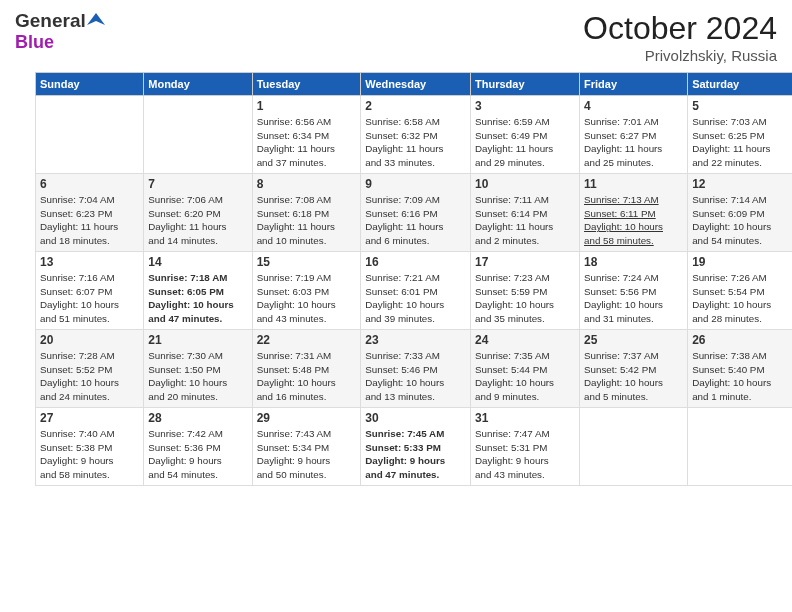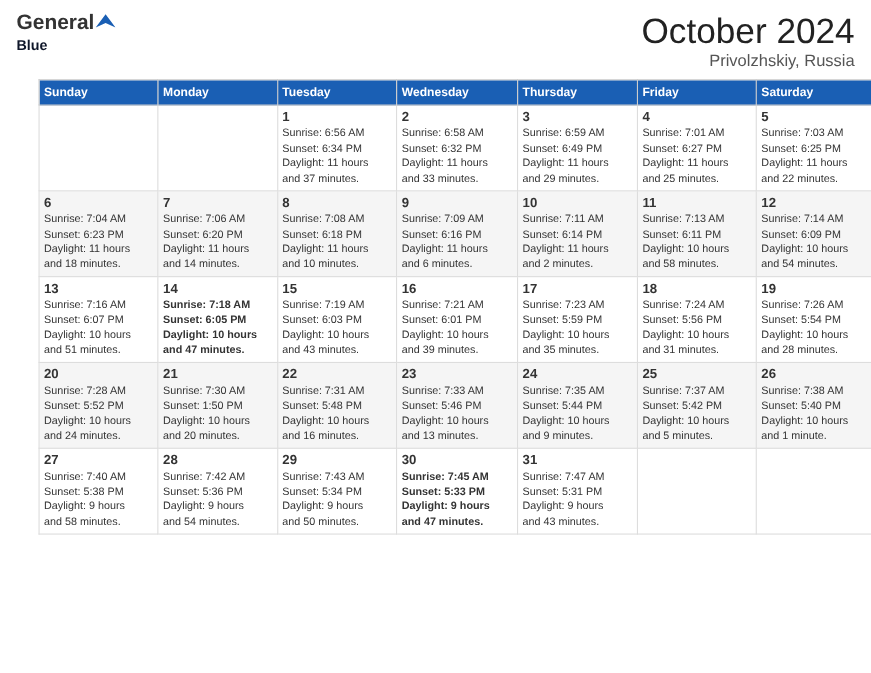--- a/index.html
+++ b/index.html
@@ -92,21 +92,21 @@
 <div class="page">
   <div class="header">
     <div class="logo">
       <div class="logo-row">
         <span style="font-size:19px;font-weight:bold;color:#333;">General</span>
         <svg width="18" height="18" viewBox="0 0 18 18" style="margin-left:1px;margin-top:-2px;">
           <polygon points="9,2 18,14 9,10 0,14" fill="#1a5fb4"></polygon>
         </svg>
       </div>
       <div>
-        <span style="font-size:13px;font-weight:bold;color:#0f172a;">Blue</span>
+        <span style="font-size:18px;font-weight:bold;color:#a21caf;">Blue</span>
       </div>
     </div>
     <div class="title-block">
       <div class="title-month">October 2024</div>
       <div class="title-location">Privolzhskiy, Russia</div>
     </div>
   </div>
 
   <table class="calendar">
     <thead>
@@ -191,21 +191,21 @@
           </td>
           <td>
             <span class="day-number">10</span>
             <div class="cell-info" style="white-space: pre-line;">Sunrise: 7:11 AM
 Sunset: 6:14 PM
 Daylight: 11 hours
 and 2 minutes.</div>
           </td>
           <td>
             <span class="day-number">11</span>
-            <div class="cell-info" style="white-space: pre-line;">Sunrise: 7:13 AM
+            <div class="cell-info" style="white-space: pre-line; text-decoration: underline;">Sunrise: 7:13 AM
 Sunset: 6:11 PM
 Daylight: 10 hours
 and 58 minutes.</div>
           </td>
           <td>
             <span class="day-number">12</span>
             <div class="cell-info" style="white-space: pre-line;">Sunrise: 7:14 AM
 Sunset: 6:09 PM
 Daylight: 10 hours
 and 54 minutes.</div>

